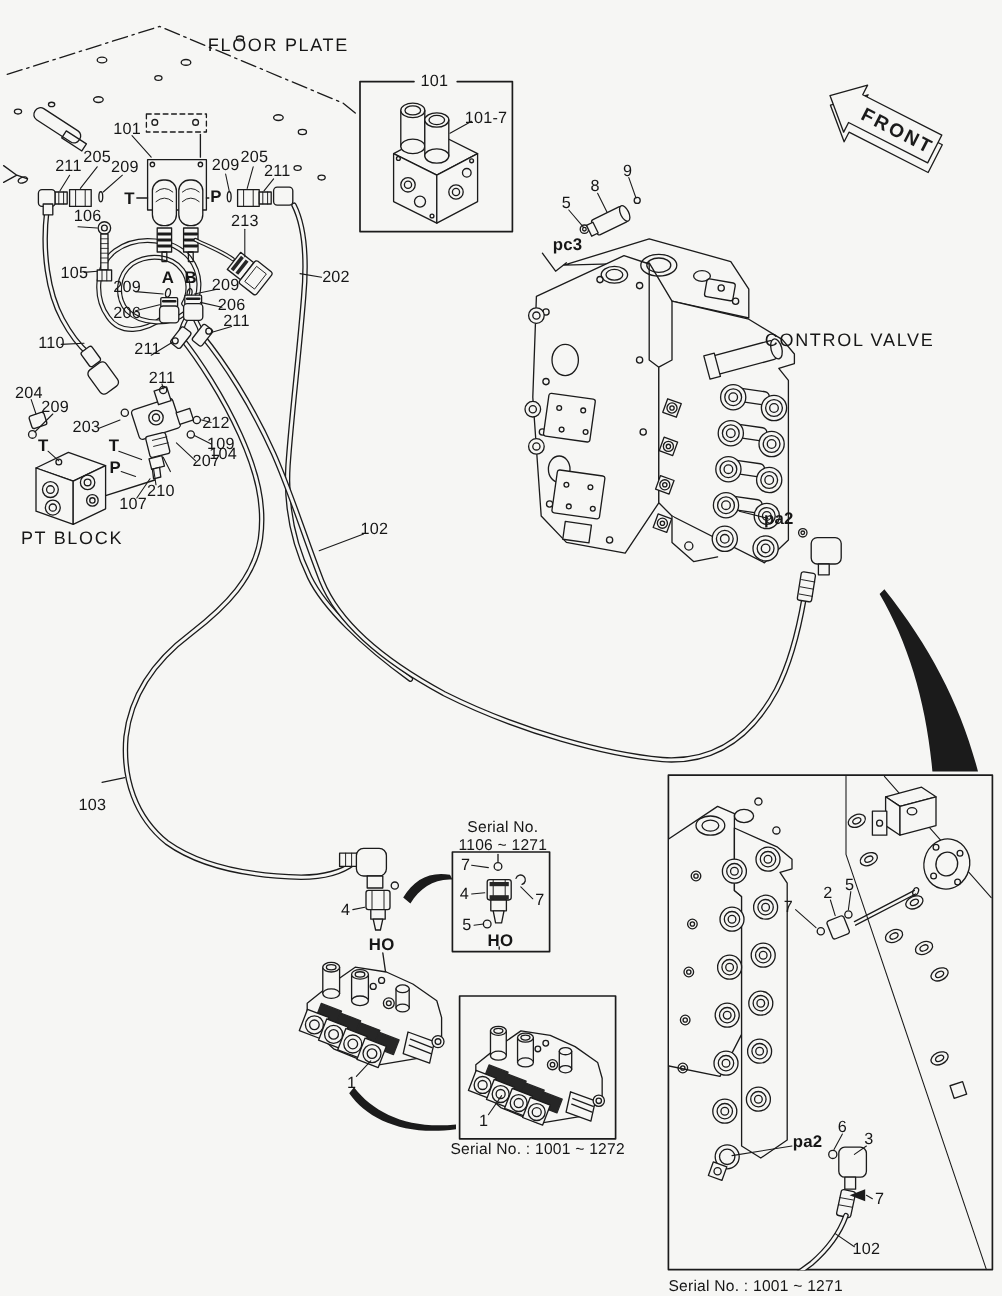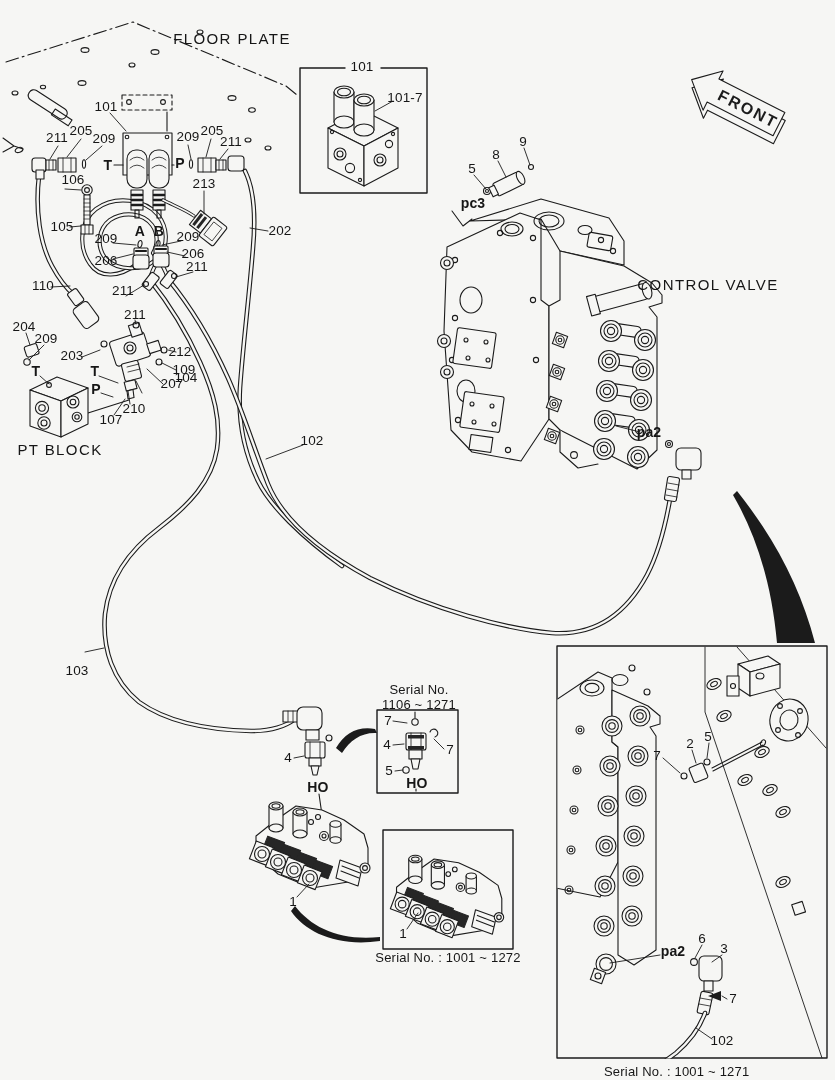--- a/index.html
+++ b/index.html
@@ -694,15 +694,15 @@
       <div class="co" style="left: 403px; top: 934px;">1</div>
       <div class="co cap" style="left: 448px; top: 957px;">Serial No. : 1001 ~ 1272</div>
       <div class="co" style="left: 657px; top: 756px;">7</div>
       <div class="co" style="left: 690px; top: 744px;">2</div>
       <div class="co" style="left: 708px; top: 737px;">5</div>
       <div class="co" style="left: 702px; top: 939px;">6</div>
       <div class="co" style="left: 724px; top: 949px;">3</div>
       <div class="co b" style="left: 673px; top: 951px;">pa2</div>
       <div class="co" style="left: 733px; top: 999px;">7</div>
       <div class="co" style="left: 722px; top: 1041px;">102</div>
-      <div class="co cap left" style="left: 557px; top: 1071px; margin-left: 47px;">Serial No. : 1001 ~ 1271</div>
+      <div class="co cap left" style="left: 557px; top: 1071px;">Serial No. : 1001 ~ 1271</div>
     </div>
 </div>
 
 </body></html>

